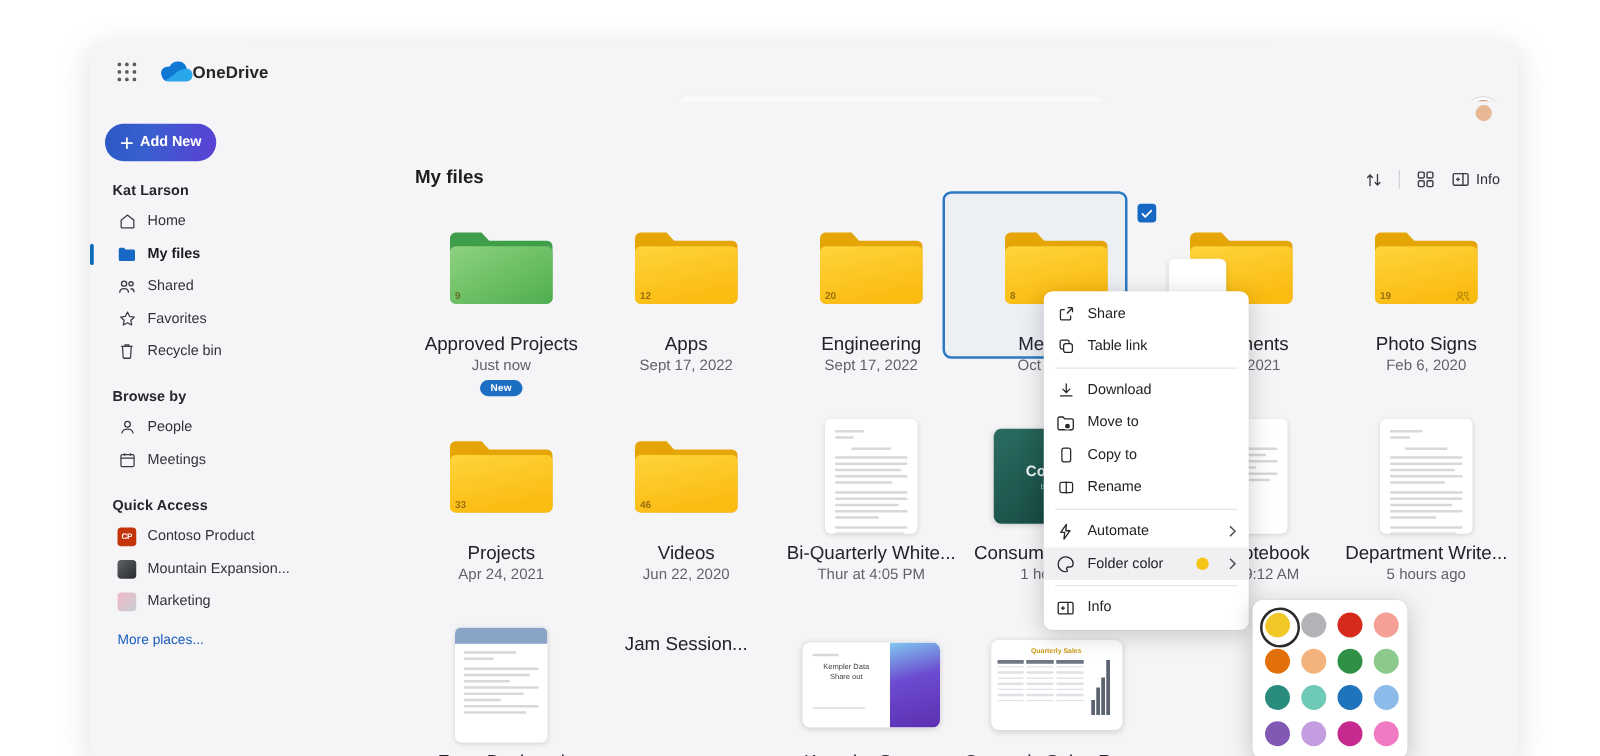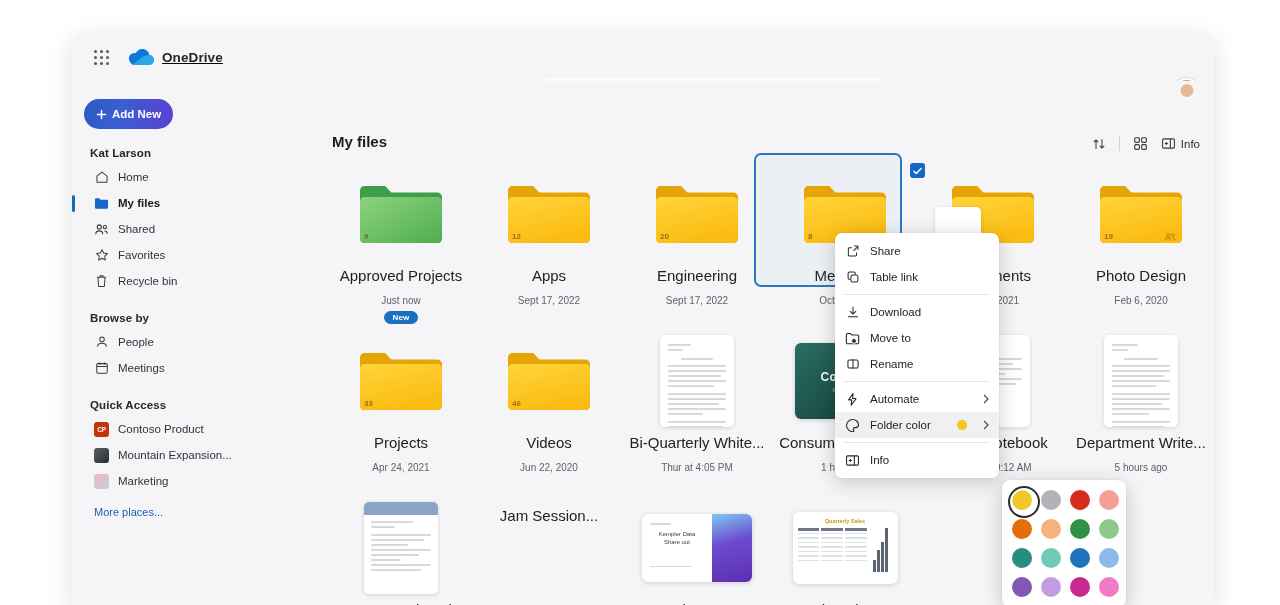--- a/index.html
+++ b/index.html
@@ -25,21 +25,21 @@
   
   .topbar {
     position: absolute; left: 0; top: 0; width: 100%; height: 48px;
     background: #f5f5f7;
     display: flex; align-items: center;
   }
   .waffle { margin-left: 16px; width: 26px; height: 26px;
     display: grid; grid-template-columns: repeat(3,3px); grid-template-rows: repeat(3,3px);
     gap: 3px; align-content: center; justify-content: center; cursor: pointer; }
   .waffle i { width: 3px; height: 3px; background: #5b5b5b; border-radius: 50%; display:block; }
-  .brand { display: flex; align-items: center; gap: 8px; margin-left: 14px; cursor: pointer; text-decoration: underline; }
+  .brand { display: flex; align-items: center; margin-left: 14px; cursor: pointer; }
   .brand-name { font-size: 13.5px; font-weight: 600; color: #262626; letter-spacing: .1px; }
 
   .searchwrap {
     position: absolute; left: 465px; top: 44px;
     width: 352px; height: 30px;
     background: #fbfbfb; border-radius: 15px;
     display: flex; align-items: center;
     box-shadow: 0 .5px 1.5px rgba(0,0,0,.10);
   }
   .search-input {
@@ -103,21 +103,21 @@
     font-size: 11.5px; color: #2f2f34; }
   .tb-divider { width:1px; height:15px; background:#d2d2d6; }
 
   
   .grid { position: absolute; left: 60px; top: 86px; right: 0; bottom: 0; }
   .tile { position: absolute; width: 148px; text-align: center; cursor: pointer; }
   .tile-thumb { height: 94px; display:flex; align-items:center; justify-content:center;
     position: relative; }
   .tile-name { font-size: 15px; color: #222227; margin-top: 6px;
     white-space: nowrap; overflow: hidden; text-overflow: ellipsis; font-weight: 500; }
-  .tile-date { font-size: 10px; color: #61616a; margin-top: 11px; }
+  .tile-date { font-size: 12px; color: #61616a; margin-top: 1px; }
   .badge-new { display:inline-block; margin-top: 5px; background: #1b6ec2;
     color:#fff; font-size: 8px; font-weight: 600; border-radius: 7px;
     padding: 2px 8px; letter-spacing: .2px; }
 
   
   .folder { position: relative; width: 88px; height: 66px; }
   .fold-count { position: absolute; left: 7px; bottom: 6px; font-size: 8px;
     color: rgba(90,60,0,.62); font-weight: 600; }
   .fold-share { position: absolute; right: 8px; bottom: 5px; opacity: .55; }
 
@@ -490,21 +490,21 @@
               <span class="fold-share">
                 <svg width="13" height="10" viewBox="0 0 14 10" fill="none" stroke="#8a6400" stroke-width="1.1">
                   <circle cx="4.4" cy="3.2" r="1.8"></circle>
                     <path d="M1.4 9c0-1.7 1.3-2.8 3-2.8s3 1.1 3 2.8"></path>
                   <circle cx="9.6" cy="3.2" r="1.6"></circle>
                     <path d="M9.3 6.3c1.5 0 2.5 1 2.5 2.5"></path>
                 </svg>
               </span>
             </div>
           </div>
-          <div class="tile-name">Photo Design</div>
+          <div class="tile-name">Photo Signs</div>
           <div class="tile-date">Feb 6, 2020</div>
         </div>
 
         <div class="tile" style="left:0px;top:167px">
           <div class="tile-thumb">
             <div class="folder">
               <svg width="88" height="66" viewBox="0 0 88 66">
                 <path d="M3 9.5A4.5 4.5 0 017.5 5h20.7l6.1 6.6H80.5A4.5 4.5 0 0185 16v41.5A4.5 4.5 0 0180.5 62h-73A4.5 4.5 0 013 57.5v-48z" fill="#e5a507"></path>
                 <path d="M3 20.6A4.6 4.6 0 017.6 16h72.8A4.6 4.6 0 0185 20.6v36.9A4.5 4.5 0 0180.5 62h-73A4.5 4.5 0 013 57.5V20.6z" fill="url(#gy6)"></path>
                 <defs>
@@ -742,20 +742,28 @@
         <span class="mlabel">Download</span>
       </div>
       <div class="mi">
         <span class="micon">
           <svg width="15" height="13" viewBox="0 0 16 14" fill="none" stroke="#26262b" stroke-width="1.15">
             <path d="M1.4 3A1.3 1.3 0 012.7 1.7h3.1L7.2 3.3h6.1A1.3 1.3 0 0114.6 4.6v6.8a1.3 1.3 0 01-1.3 1.3H2.7a1.3 1.3 0 01-1.3-1.3V3z"></path>
             <circle cx="9.6" cy="9.6" r="2.6" fill="#26262b" stroke="#fff" stroke-width="1"></circle>
           </svg>
         </span>
         <span class="mlabel">Move to</span>
+      </div>
+      <div class="mi">
+        <span class="micon">
+          <svg width="12" height="14" viewBox="0 0 13 16" fill="none" stroke="#26262b" stroke-width="1.15">
+            <rect x="2.5" y="1.8" width="8" height="12.4" rx="1.8"></rect>
+          </svg>
+        </span>
+        <span class="mlabel">Copy to</span>
       </div>
       <div class="mi">
         <span class="micon">
           <svg width="14" height="14" viewBox="0 0 16 16" fill="none" stroke="#26262b" stroke-width="1.15">
             <rect x="2.2" y="3.4" width="11.6" height="9.2" rx="1.6"></rect>
               <path d="M8 2.6v10.8"></path>
           </svg>
         </span>
         <span class="mlabel">Rename</span>
       </div>

